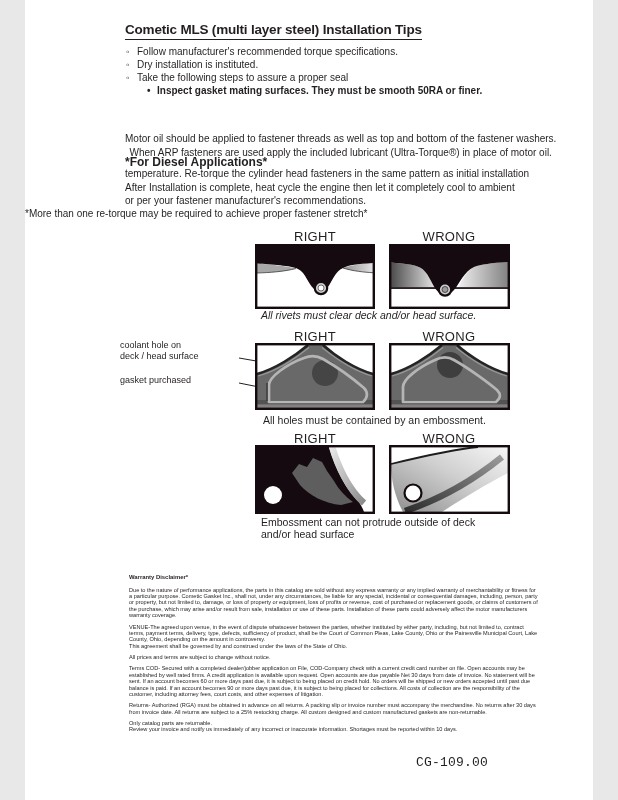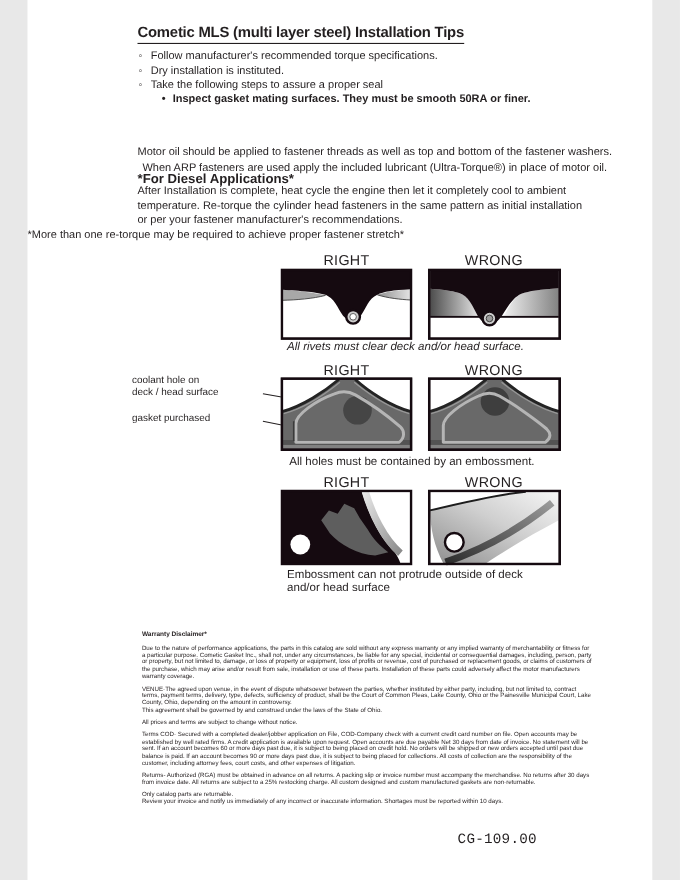--- a/index.html
+++ b/index.html
@@ -56,22 +56,22 @@
     <div class="brow">Take the following steps to assure a proper seal</div>
     <div class="srow">Inspect gasket mating surfaces.  They must be smooth 50RA or finer.</div>
   </div>
 
   <div id="diesel-h" class="abs">*For Diesel Applications*</div>
   <div id="p1" class="abs para">
     <div>Motor oil should be applied to fastener threads as well as top and bottom of the fastener washers.</div>
     <div>When ARP fasteners are used apply the included lubricant (Ultra-Torque®) in place of motor oil.</div>
   </div>
   <div id="p2" class="abs para">
+    <div>temperature. Re-torque the cylinder head fasteners in the same pattern as initial installation</div>
     <div>After Installation is complete, heat cycle the engine then let it completely cool to ambient</div>
-    <div>temperature. Re-torque the cylinder head fasteners in the same pattern as initial installation</div>
     <div>or per your fastener manufacturer's recommendations.</div>
   </div>
   <div id="p3" class="abs">*More than one re-torque may be required to achieve proper fastener stretch*</div>
 
   <div class="abs rw-label" style="left:230px; top:229px;">RIGHT</div>
   <div class="abs rw-label" style="left:364px; top:229px;">WRONG</div>
 
   <svg class="panel" style="left:230px; top:244px;" width="120" height="65" viewBox="0 0 120 65">
     <defs>
       <linearGradient id="g1r" x1="1" y1="0" x2="0" y2="0">

